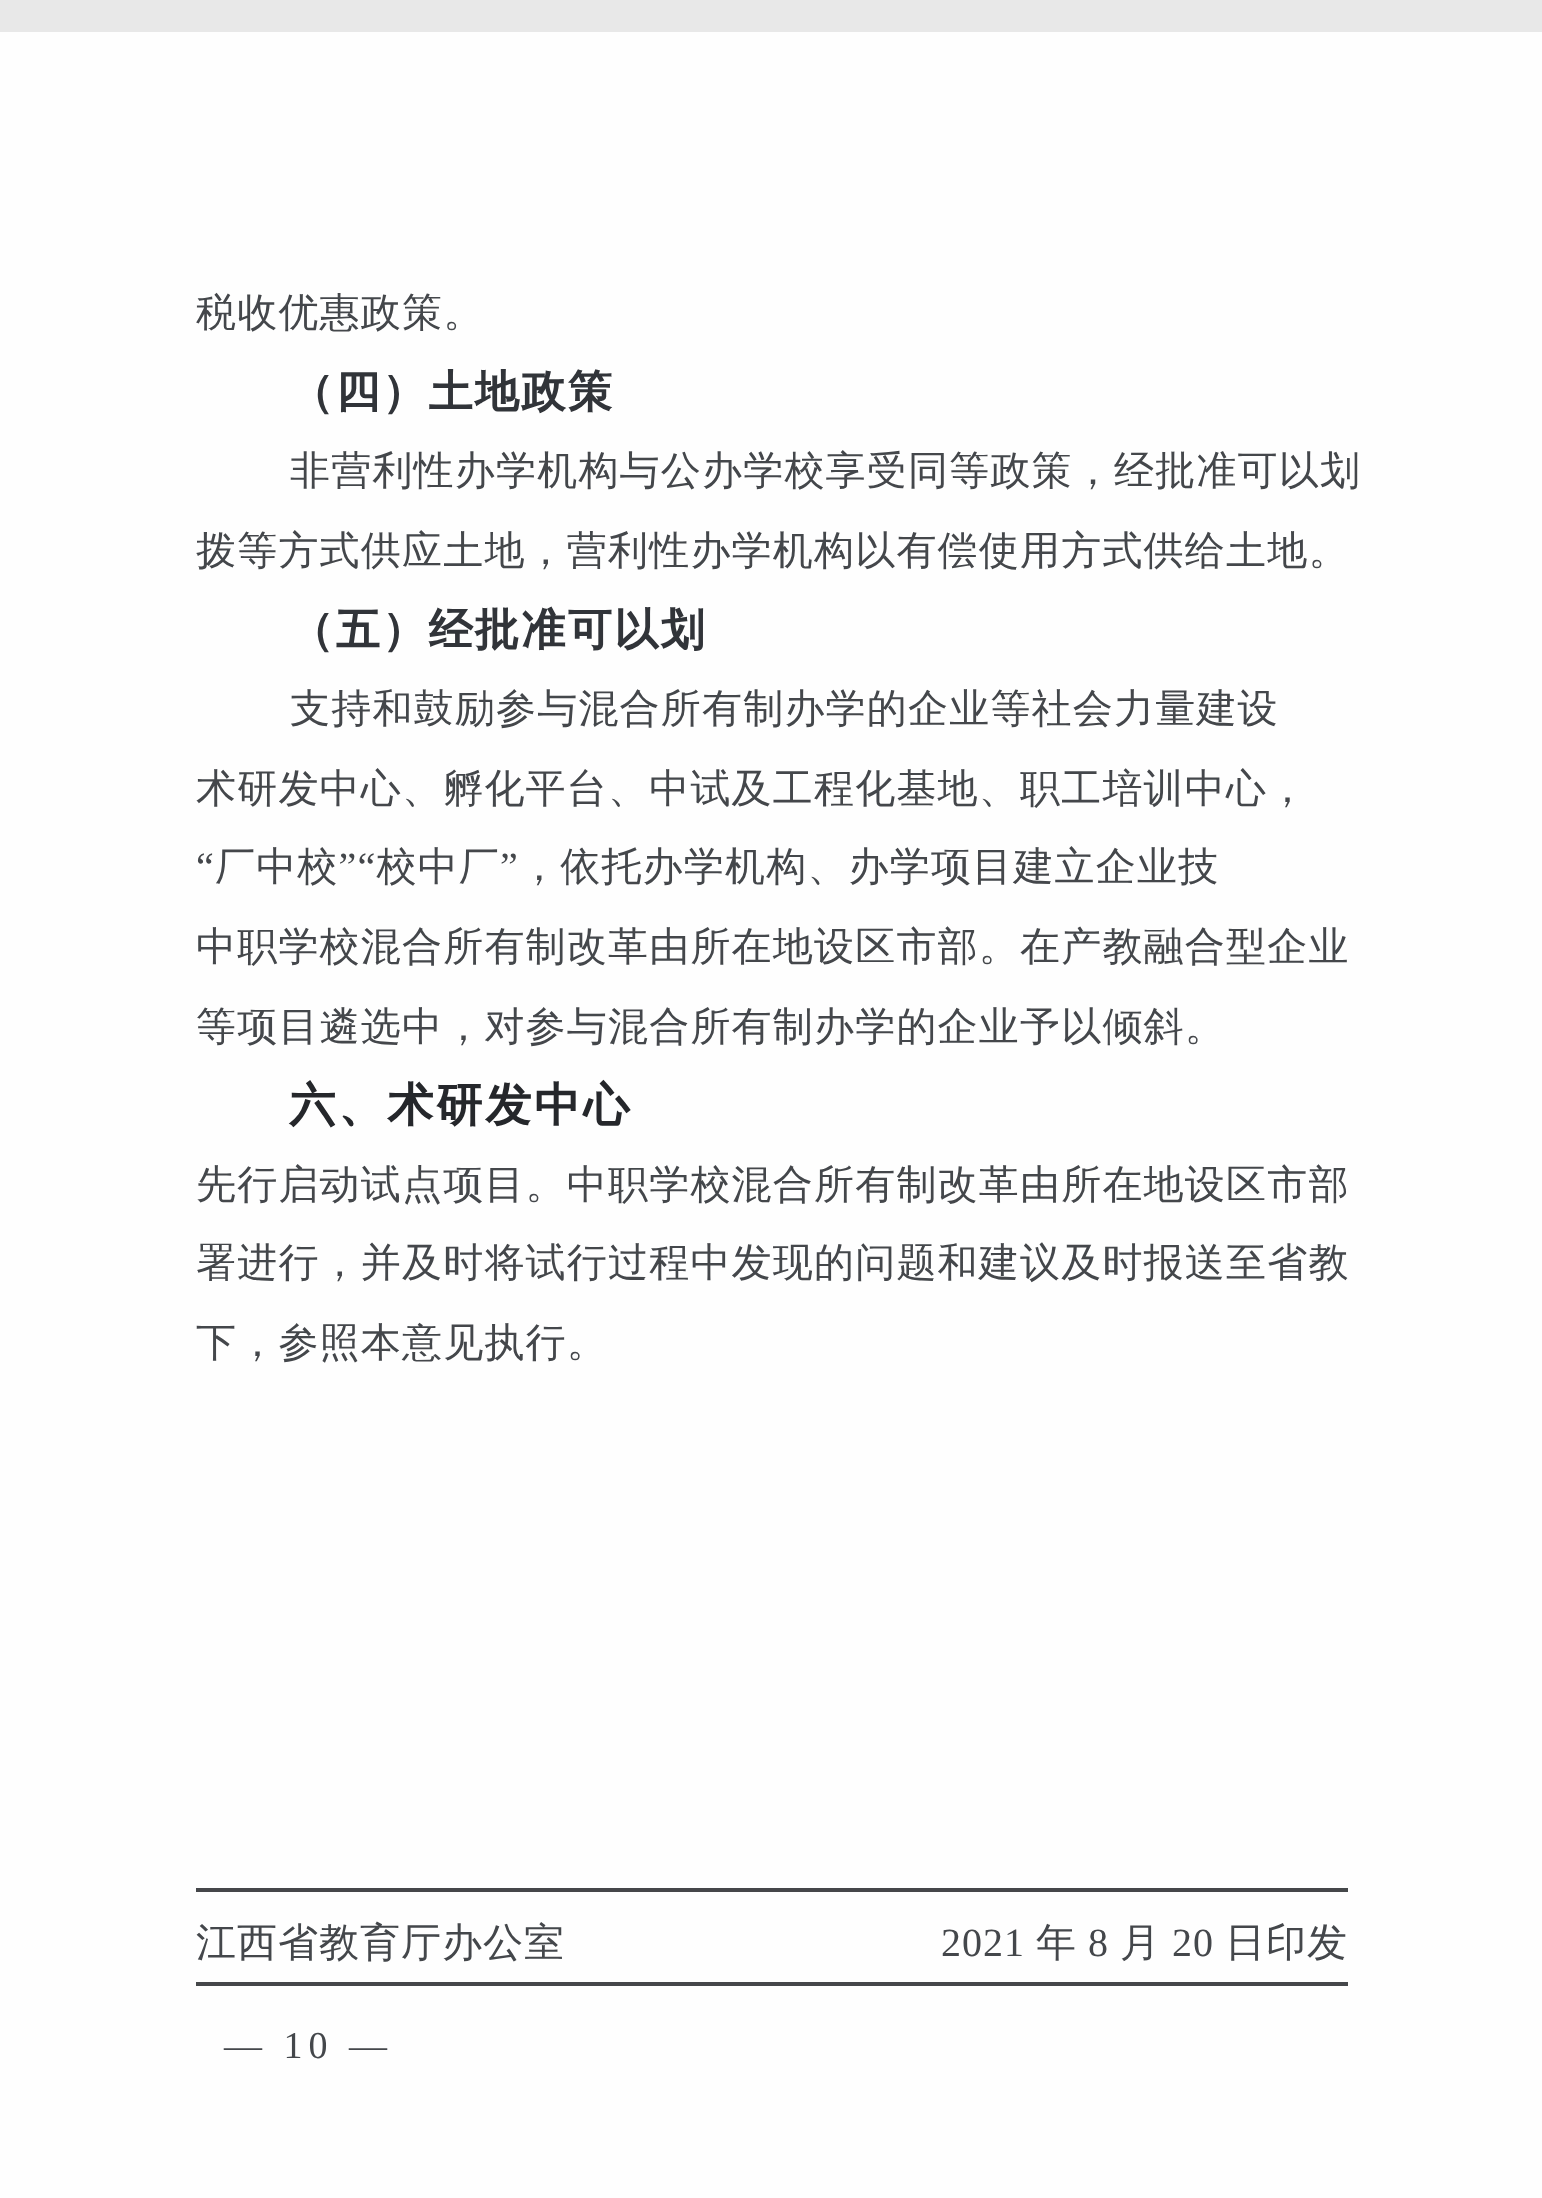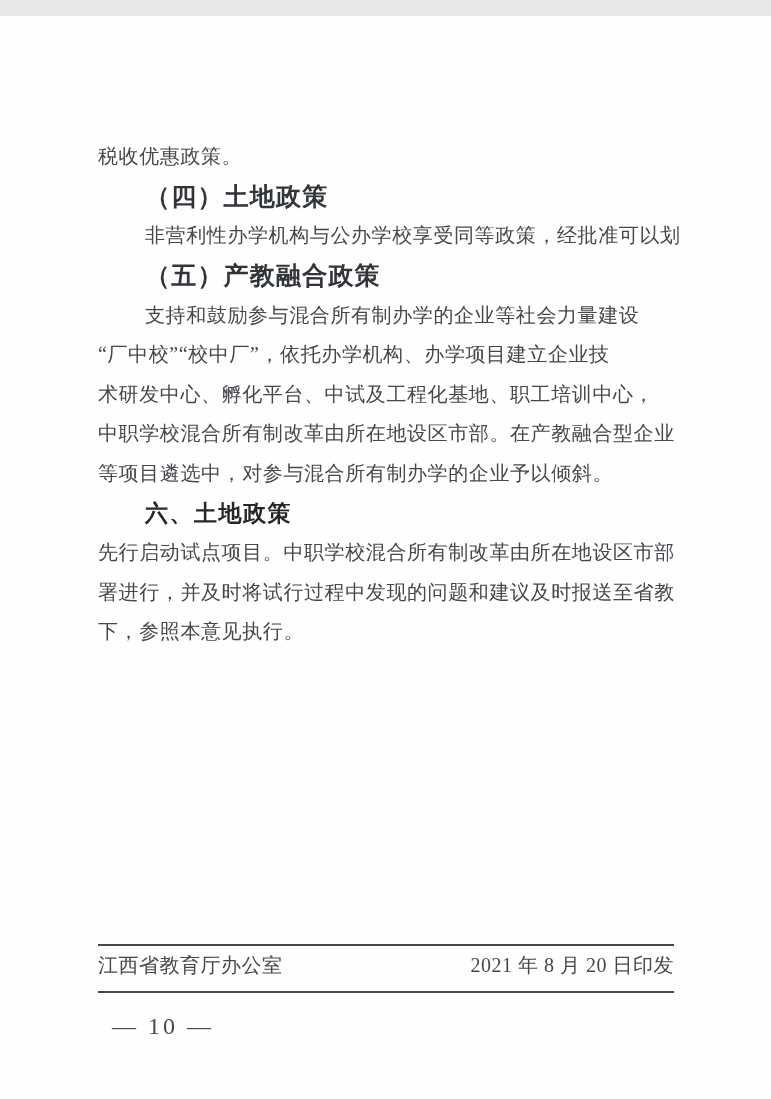--- a/index.html
+++ b/index.html
@@ -26,21 +26,21 @@
     display:flex;
     align-items:center;
     white-space:nowrap;
     font-size:20px;
     letter-spacing:0.6px;
     color:var(--body-color,#44474b);
   }
   .line.indent{ padding-left:47px; }
   .line.heading-kai{
     font-weight:bold;
-    font-size:25px;
+    font-size:22px;
     color:var(--heading-color,#313439);
     letter-spacing:1.2px;
   }
   .line.heading-hei{
     font-family:"Liberation Sans","DejaVu Sans",sans-serif;
     font-weight:bold;
     font-size:23px;
     color:var(--strong-heading-color,#25272b);
     letter-spacing:1.5px;
   }
@@ -54,49 +54,51 @@
   .footer-rule.top{ top:928px; }
   .footer-rule.bottom{ top:975px; }
   .footer-row{
     position:absolute;
     left:98px;
     top:936px;
     width:576px;
     height:38px;
     display:flex;
     justify-content:space-between;
+    align-items:center;
     font-size:20px;
     color:var(--body-color,#44474b);
     letter-spacing:0.5px;
   }
   .page-number{
     position:absolute;
     left:112px;
     top:997px;
-    font-size:24px;
+    font-size:19px;
     color:var(--body-color,#44474b);
     letter-spacing:3px;
   }
 </style>
 </head>
 <body>
 
 <div class="page">
 
   <div class="content">
       <div class="line body">税收优惠政策。</div>
       <div class="line heading-kai indent">（四）土地政策</div>
       <div class="line body indent">非营利性办学机构与公办学校享受同等政策，经批准可以划</div>
-      <div class="line heading-kai indent">（五）产教融合政策</div>
+      <div class="line body">拨等方式供应土地，营利性办学机构以有偿使用方式供给土地。</div>
+      <div class="line heading-kai indent">（五）经批准可以划</div>
       <div class="line body indent">支持和鼓励参与混合所有制办学的企业等社会力量建设</div>
+      <div class="line body">术研发中心、孵化平台、中试及工程化基地、职工培训中心，</div>
       <div class="line body">“厂中校”“校中厂”，依托办学机构、办学项目建立企业技</div>
-      <div class="line body">术研发中心、孵化平台、中试及工程化基地、职工培训中心，</div>
       <div class="line body">中职学校混合所有制改革由所在地设区市部。在产教融合型企业</div>
       <div class="line body">等项目遴选中，对参与混合所有制办学的企业予以倾斜。</div>
-      <div class="line heading-hei indent">六、土地政策</div>
+      <div class="line heading-hei indent">六、术研发中心</div>
       <div class="line body">先行启动试点项目。中职学校混合所有制改革由所在地设区市部</div>
       <div class="line body">署进行，并及时将试行过程中发现的问题和建议及时报送至省教</div>
       <div class="line body">下，参照本意见执行。</div>
     </div>
 
   <div class="footer-rule top"></div>
 
   <div class="footer-row">
     <span>江西省教育厅办公室</span>
     <span>2021 年 8 月 20 日印发</span>

